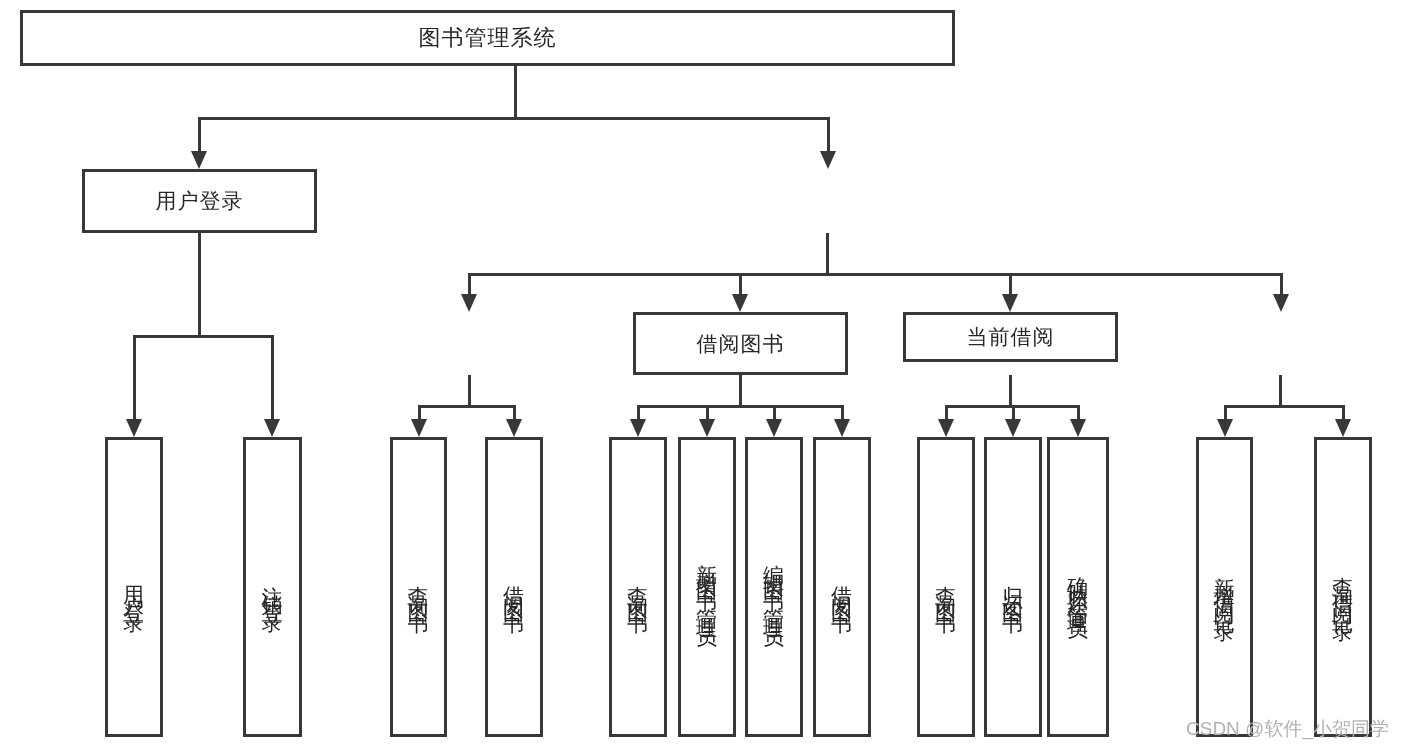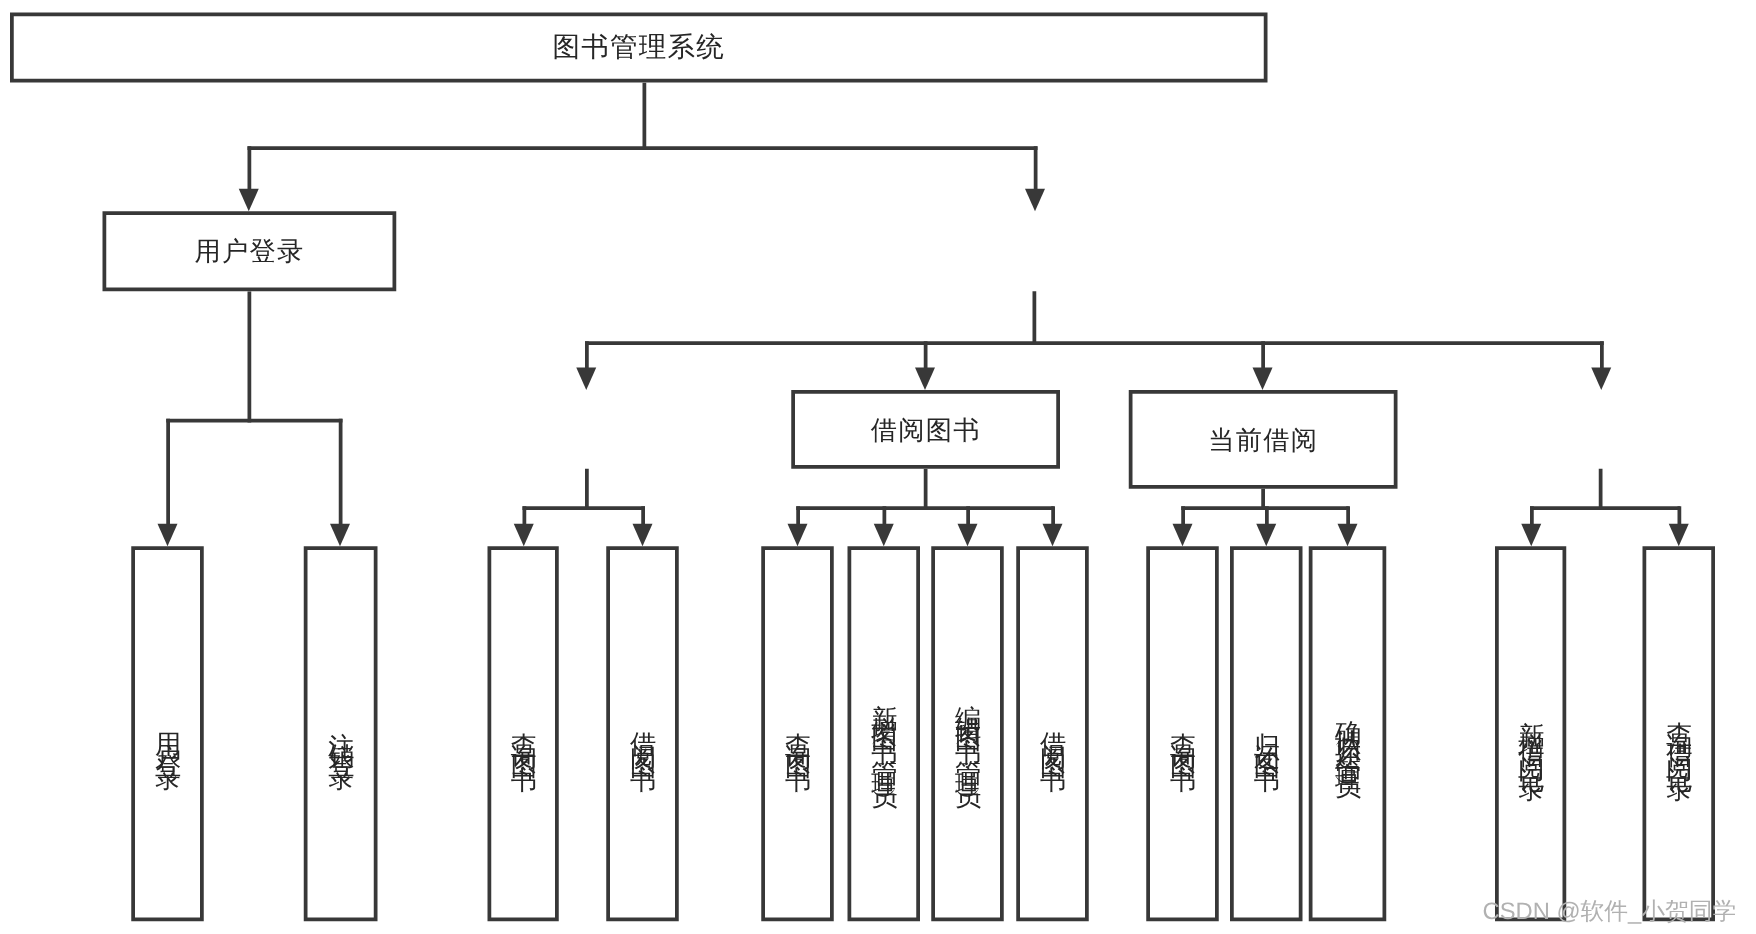--- a/index.html
+++ b/index.html
@@ -118,35 +118,35 @@
     <div class="arrow" style="left:1070px;top:419px"></div>
 
     <div class="vline" style="left:1279px;top:375px;height:33px"></div>
     <div class="hline" style="left:1224px;top:405px;width:120px"></div>
     <div class="vline" style="left:1224px;top:405px;height:16px"></div>
     <div class="arrow" style="left:1217px;top:419px"></div>
     <div class="vline" style="left:1342px;top:405px;height:16px"></div>
     <div class="arrow" style="left:1335px;top:419px"></div>
   </div>
 
-  <div class="box" style="left:8px;top:10px;width:1006px;height:56px">
+  <div class="box" style="left:20px;top:10px;width:935px;height:56px">
     <span class="h-label" style="font-size:22px">图书管理系统</span>
   </div>
 
   <div class="box" style="left:82px;top:169px;width:235px;height:64px">
     <span class="h-label">用户登录</span>
   </div>
 
 
 
   <div class="box" style="left:633px;top:312px;width:215px;height:63px">
     <span class="h-label">借阅图书</span>
   </div>
 
-  <div class="box" style="left:903px;top:312px;width:215px;height:79px">
+  <div class="box" style="left:903px;top:312px;width:215px;height:50px">
     <span class="h-label">当前借阅</span>
   </div>
 
 
   <div class="box" style="left:105px;top:437px;width:58px;height:300px">
     <span class="v-label">用户登录</span>
   </div>
   <div class="box" style="left:243px;top:437px;width:59px;height:300px">
     <span class="v-label">注销登录</span>
   </div>

